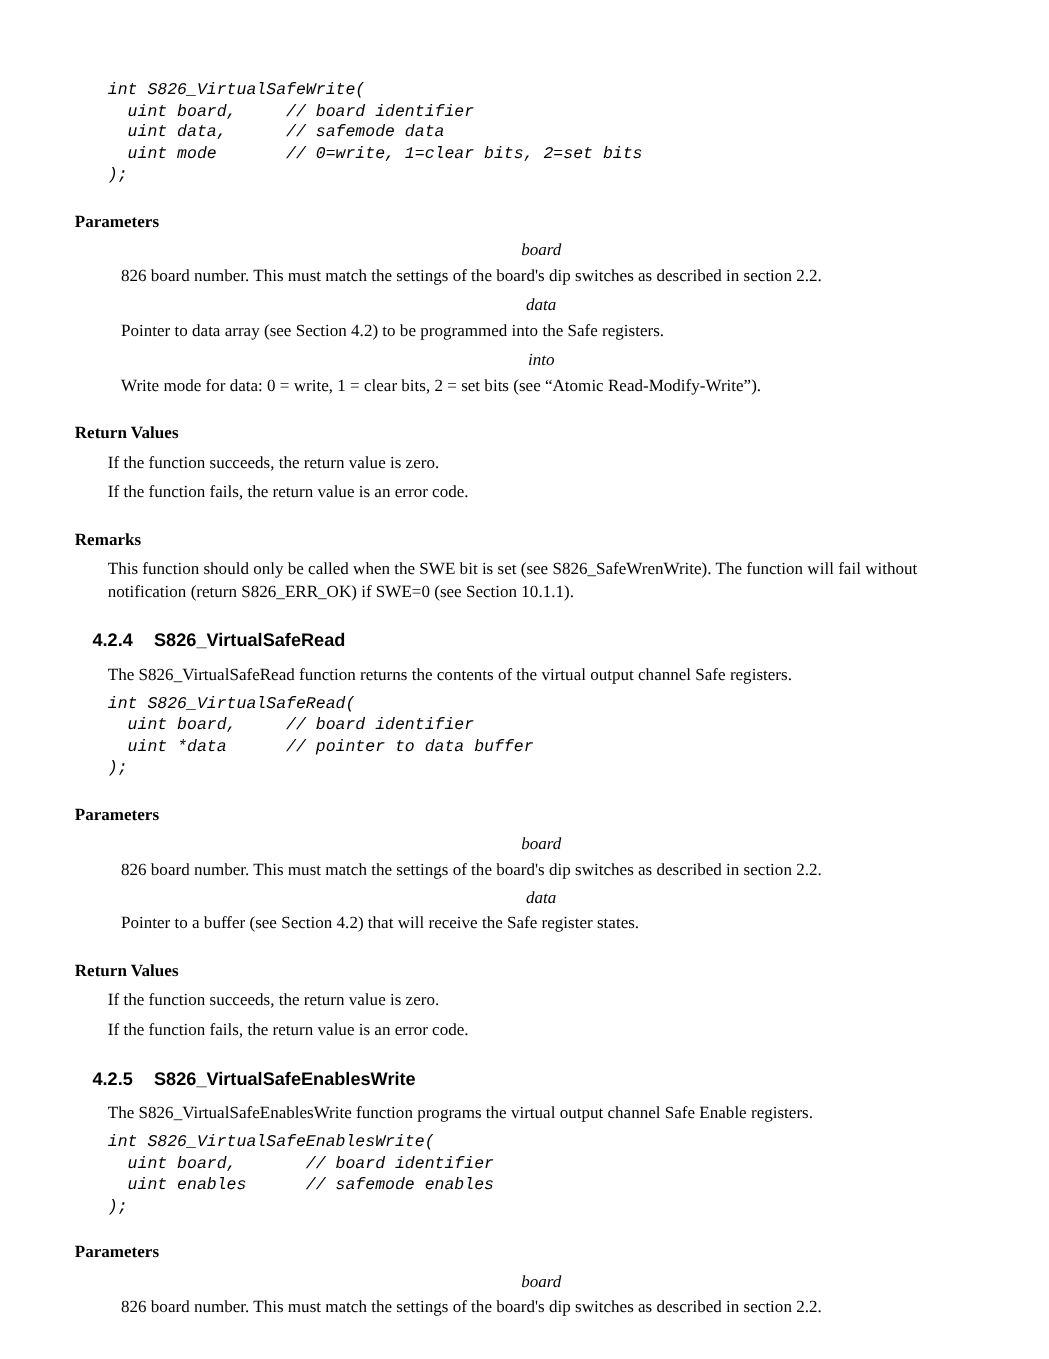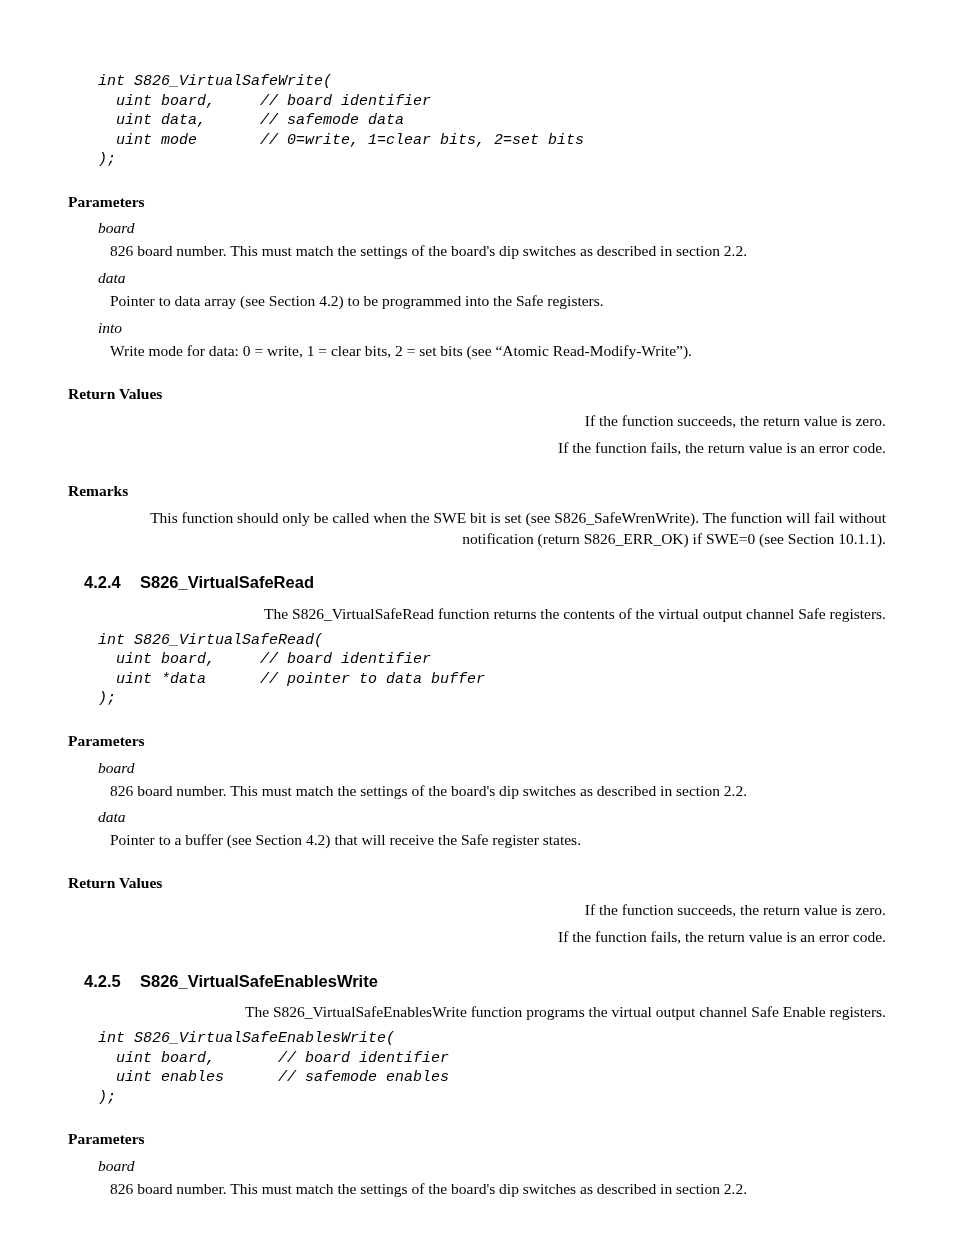--- a/index.html
+++ b/index.html
@@ -20,27 +20,27 @@
     line-height: 1.3;
     font-style: italic;
   }
   .sec-h {
     font-weight: bold;
     margin: 22px 0 6px 0;
   }
   .param-name {
     font-style: italic;
     margin: 6px 0 2px 30px;
+    text-align: center;
   }
   .param-desc {
     margin: 0 0 4px 42px;
   }
   .body-text {
     margin: 6px 0 6px 30px;
-    text-align: right;
   }
   .subsection {
     font-family: Arial, Helvetica, sans-serif;
     font-weight: bold;
     font-size: 16.5px;
     margin: 22px 0 10px 16px;
   }
   .subsection .num {
     display: inline-block;
     width: 56px;

